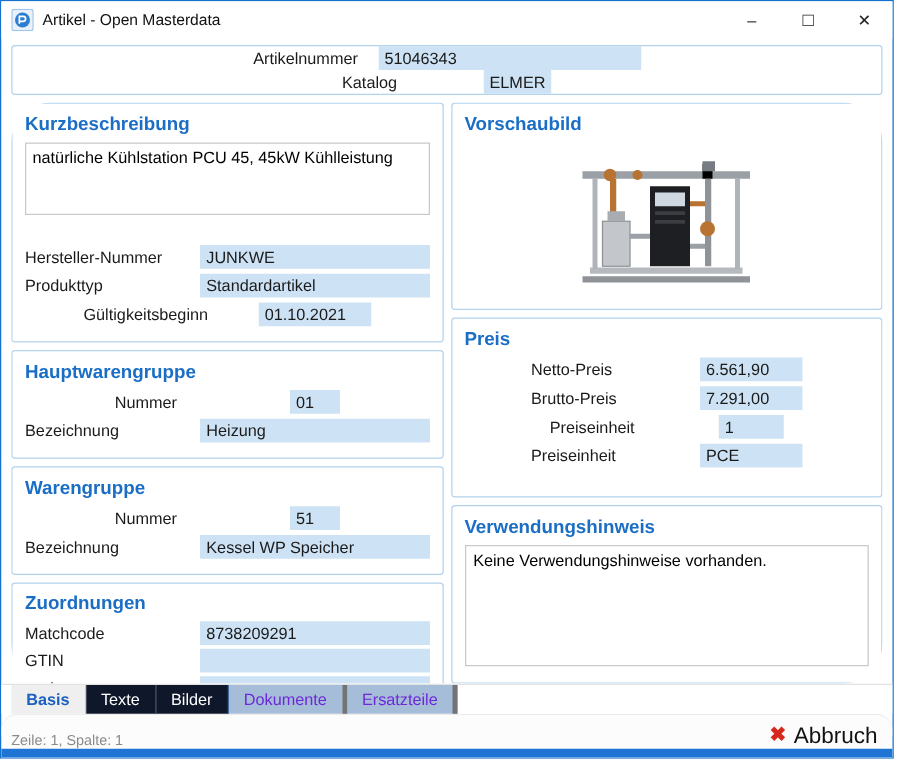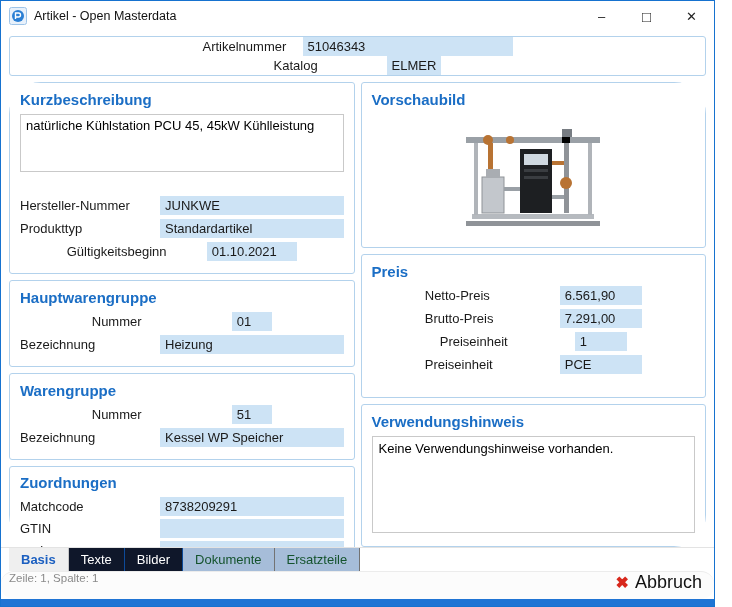--- a/index.html
+++ b/index.html
@@ -56,24 +56,24 @@
   .p-preis .row .lbl { flex: 0 0 135px; }
 
   .p-verw { flex: 1; }
   .verw-box { border: 1px solid #c9c9c9; background: #fff; height: calc(100% - 28px); padding: 4px 6px; font-size: 13px; color: #000; }
 
   
   .tabbar { flex: 0 0 24px; display: flex; align-items: stretch; padding-left: 8px; border-top: 1px solid #e3e3e3; background: #fff; }
   .tab { display: flex; align-items: center; padding: 0 12px; font-size: 13px; border-right: 1px solid #0d4a99; cursor: default; }
   .tab.active { background: #efefef; color: #1b5fc0; font-weight: bold; border-right: 1px solid #c7c7c7; }
   .tab.normal { background: #0f172a; color: #fff; }
-  .tab.disabled { background: #a6bdd9; color: #14532d; border-right: 1px solid #737373; }
-
-  
-  .statusbar { flex: 0 0 28px; display: flex; align-items: flex-start; background: #fcfcfc; border-top: 1px solid #ececec; padding: 0 12px 0 8px; border-radius: 13px; }
+  .tab.disabled { background: #a6bdd9; color: #6d28d9; border-right: 4px solid #737373; }
+
+  
+  .statusbar { flex: 0 0 28px; display: flex; align-items: flex-end; background: #fcfcfc; border-top: 1px solid #ececec; padding: 0 12px 0 8px; border-radius: 13px; }
   .status-pos { font-size: 11.5px; color: #8a8a8a; flex: 1; }
   .abbruch { display: flex; align-items: center; gap: 6px; cursor: default; }
   .abbruch-x { color: #d8281c; font-size: 16px; font-weight: bold; line-height: 1; }
   .abbruch-label { font-size: 18px; color: #111; }
 
   .bottom-strip { flex: 0 0 7px; background: #1f74d4; }
 </style>
 </head>
 <body>
 

